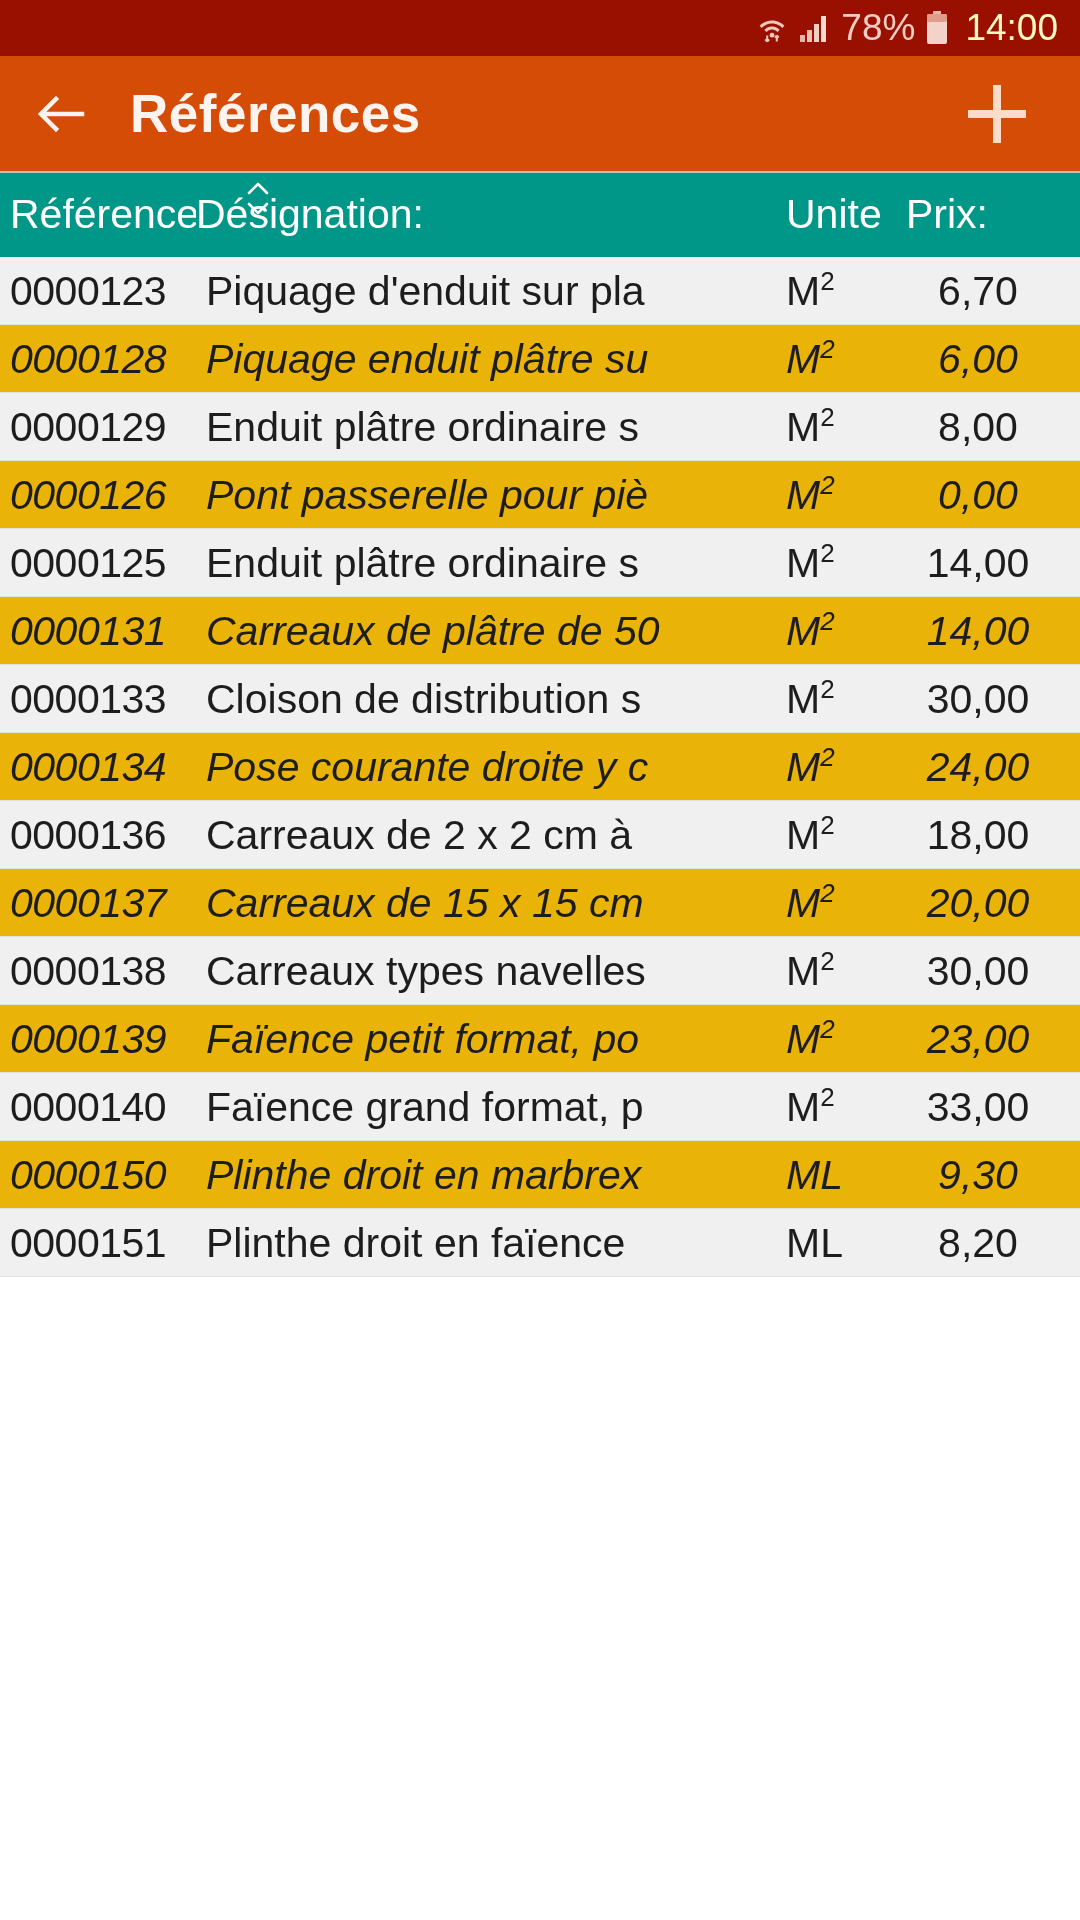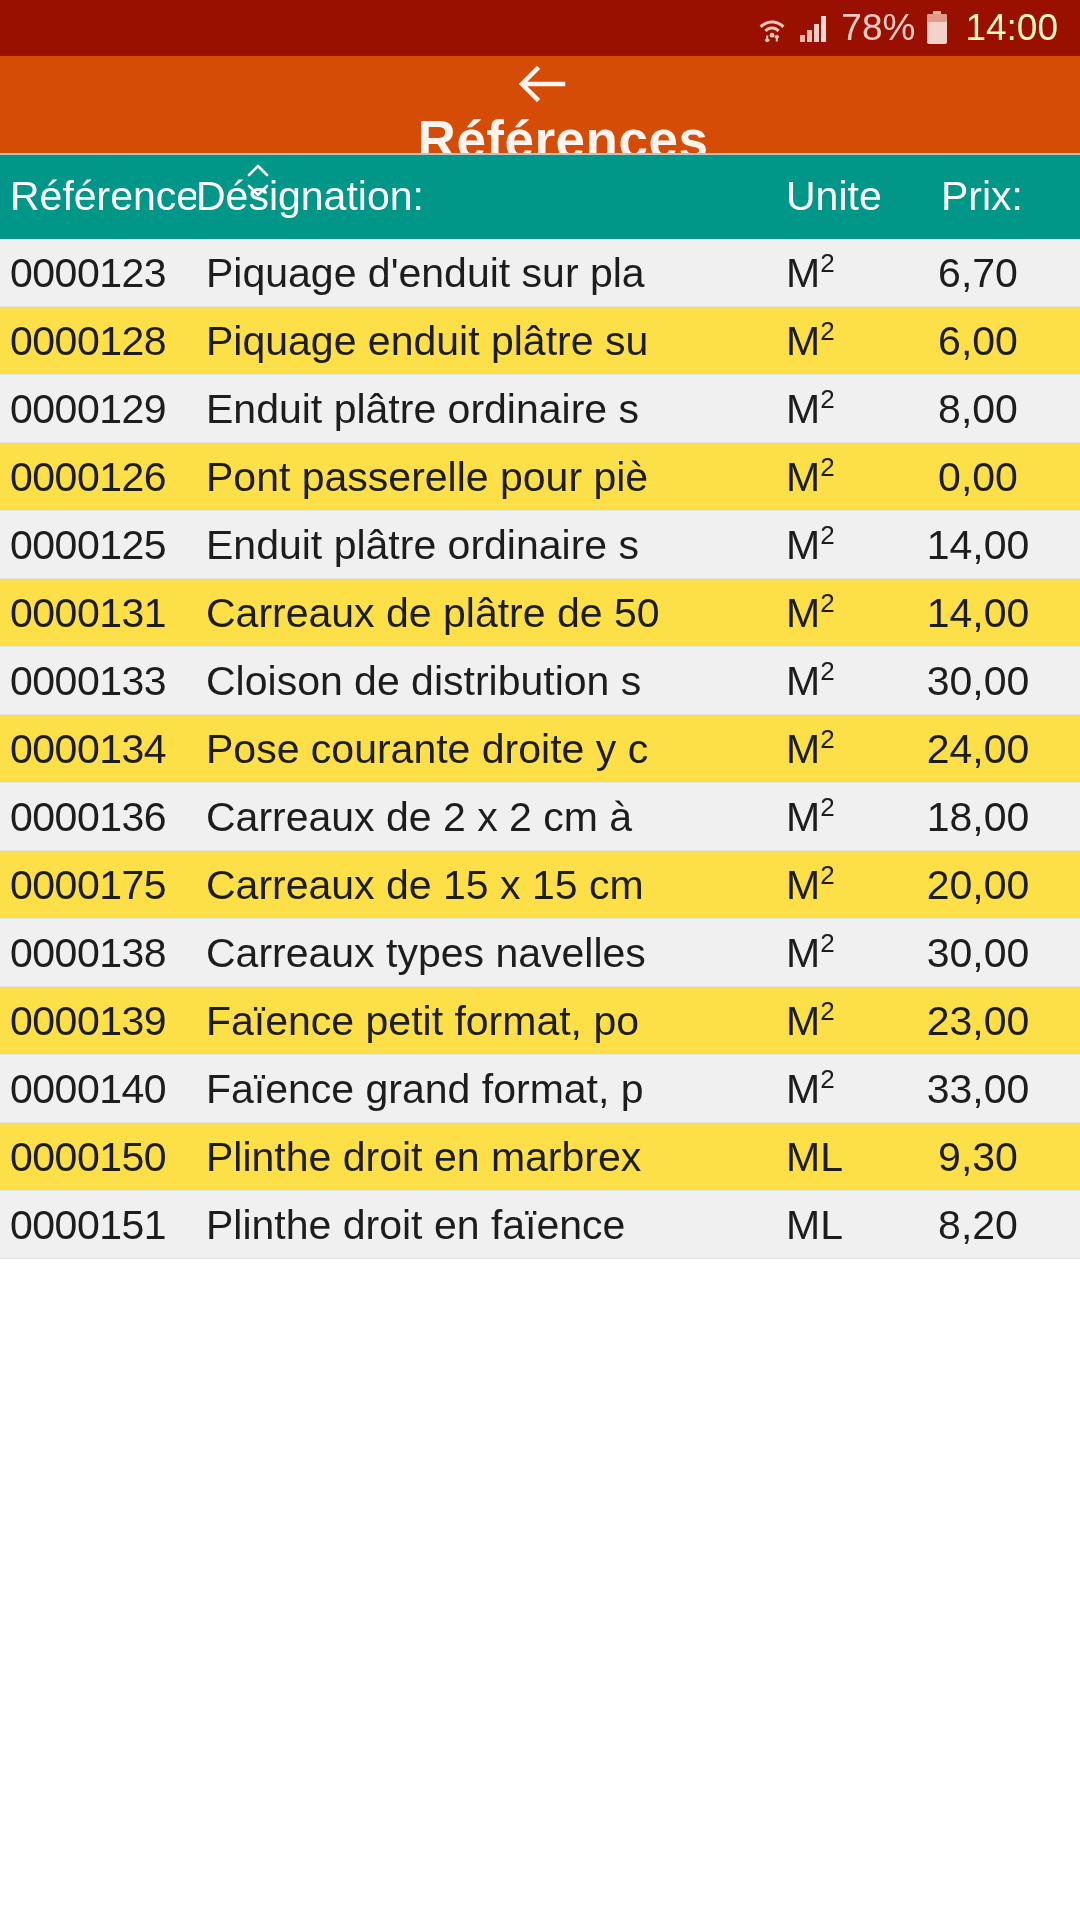--- a/index.html
+++ b/index.html
@@ -39,26 +39,25 @@
   .status-clock{
     font-size:37px;
     color:#fef9c3;
     line-height:40px;
     margin-left:6px;
   }
 
   
   .app-bar{
     position:relative;
-    height:97px;
+    height:115px;
     background:#d54c06;
     display:flex;
     align-items:center;
     padding:0 28px 0 34px;
-    flex-direction:column;
   }
   .back-icon{ width:56px; height:56px; display:block; flex:0 0 auto; cursor:pointer;}
   .app-title{
     color:#fdf4ef;
     font-size:53px;
     font-weight:700;
     margin-left:40px;
     line-height:56px;
     white-space:nowrap;
     letter-spacing:0.5px;
@@ -90,30 +89,30 @@
   .th{
     color:#ffffff;
     font-size:41px;
     line-height:46px;
     white-space:nowrap;
     overflow:hidden;
   }
   .th-ref   { width:196px; padding-left:10px; }
   .th-desig { width:590px; text-align:left; }
   .th-unite { width:120px; padding-left:0px; }
-  .th-prix  { flex:1; text-align:center; padding-right:22px; }
+  .th-prix  { flex:1; text-align:left; padding-right:22px; }
 
   .row{
     height:68px;
     display:flex;
     align-items:center;
     border-bottom:1px solid #e2e2e2;
   }
   .row.alt { background:#f0f0f0; }
-  .row.base{ background:#fde047; }
+  .row.base{ background:#eab308;font-style:italic; }
 
   .cell{
     font-size:41px;
     line-height:48px;
     color:#1d1d1d;
     white-space:nowrap;
     overflow:hidden;
   }
   .c-ref{
     width:196px;
@@ -256,21 +255,21 @@
         <span class="cell c-unite">M<sup class="sq">2</sup></span>
         <span class="cell c-prix">24,00</span>
       </div>
       <div class="row alt">
         <span class="cell c-ref">0000136</span>
         <span class="cell c-desig">Carreaux de 2 x 2 cm à </span>
         <span class="cell c-unite">M<sup class="sq">2</sup></span>
         <span class="cell c-prix">18,00</span>
       </div>
       <div class="row base">
-        <span class="cell c-ref">0000175</span>
+        <span class="cell c-ref">0000137</span>
         <span class="cell c-desig">Carreaux de 15 x 15 cm</span>
         <span class="cell c-unite">M<sup class="sq">2</sup></span>
         <span class="cell c-prix">20,00</span>
       </div>
       <div class="row alt">
         <span class="cell c-ref">0000138</span>
         <span class="cell c-desig">Carreaux types navelles</span>
         <span class="cell c-unite">M<sup class="sq">2</sup></span>
         <span class="cell c-prix">30,00</span>
       </div>

